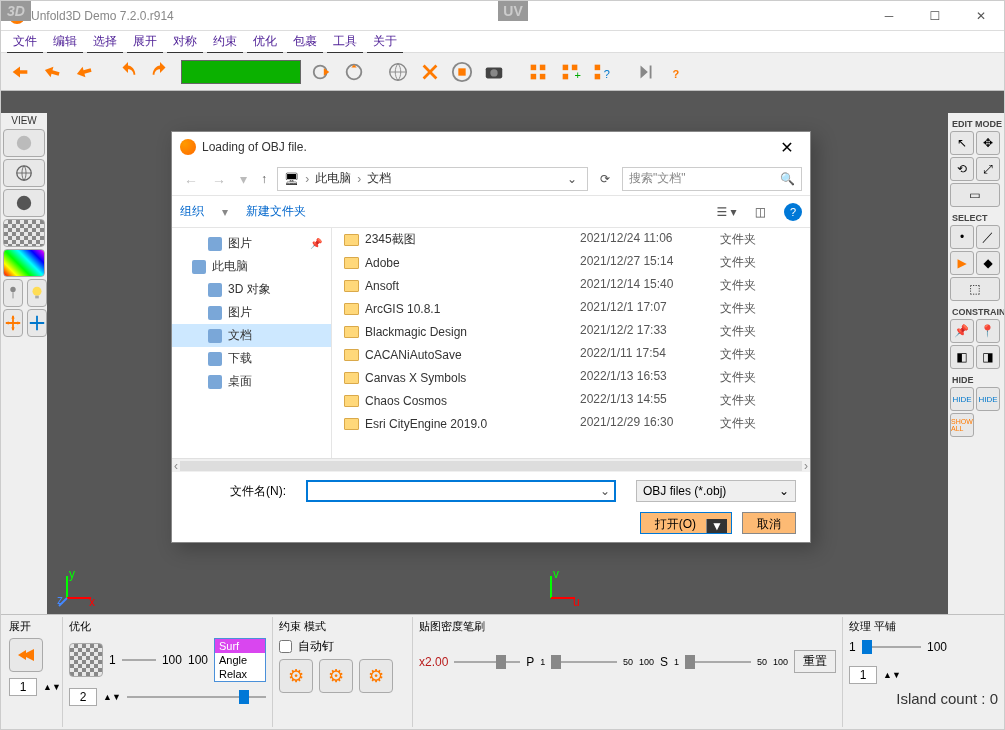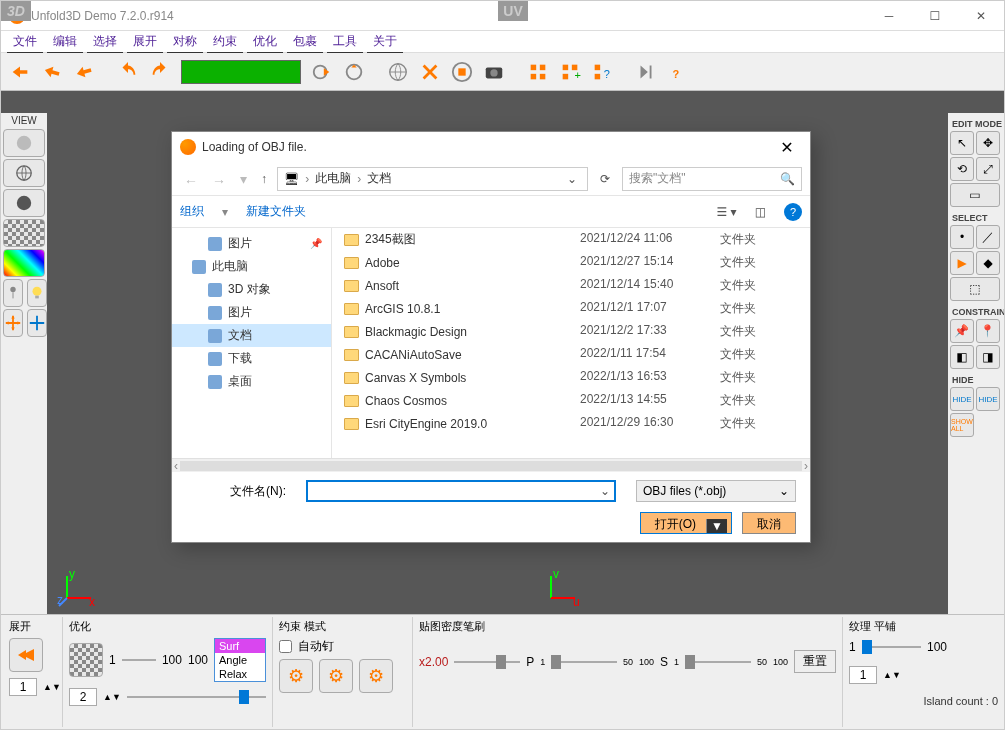--- a/index.html
+++ b/index.html
@@ -51,21 +51,21 @@
   .bp-title { font-size: 11px; margin-bottom: 4px; }
   .bp-row { display: flex; align-items: center; gap: 6px; }
   .bp-btn { width: 34px; height: 34px; border: 1px solid #aaa; border-radius: 4px; background: #e8e8e8; display: flex; align-items: center; justify-content: center; }
   .bp-input { width: 28px; height: 18px; border: 1px solid #aaa; background: #fff; text-align: center; }
   .slider { position: relative; height: 18px; flex: 1; }
   .slider .track { position: absolute; left: 0; right: 0; top: 8px; height: 2px; background: #aaa; }
   .slider .thumb { position: absolute; top: 2px; width: 10px; height: 14px; background: #0078d7; }
   .combo { border: 1px solid #4a90d9; background: #fff; width: 52px; }
   .combo div { padding: 1px 4px; font-size: 11px; }
   .combo .sel { background: #d946ef; color: #fff; }
-  .status-right { position: absolute; right: 6px; bottom: 22px; font-size: 11px; color: #333; margin-left: 10px; }
+  .status-right { position: absolute; right: 6px; bottom: 22px; font-size: 15px; color: #333; margin-left: 10px; }
 
   
   .dialog-backdrop { position: absolute; left: 170px; top: 130px; width: 640px; background: #fff; border: 1px solid #888; box-shadow: 6px 6px 18px rgba(0,0,0,.25); z-index: 100; }
   .dlg-title { height: 30px; display: flex; align-items: center; padding: 0 8px; }
   .dlg-title .app-icon { width: 16px; height: 16px; border-radius: 50%; background: radial-gradient(circle at 30% 30%, #ff9a00, #ff6a00); margin-right: 6px; }
   .dlg-title .t { flex: 1; color: #333; }
   .dlg-title .close { width: 30px; text-align: center; font-size: 16px; }
   .dlg-nav { height: 34px; display: flex; align-items: center; padding: 0 8px; gap: 6px; border-bottom: 1px solid #e5e5e5; background: #fff; }
   .nav-arrow { color: #bbb; font-size: 14px; padding: 0 4px; }
   .nav-up { color: #555; padding: 0 4px; }

